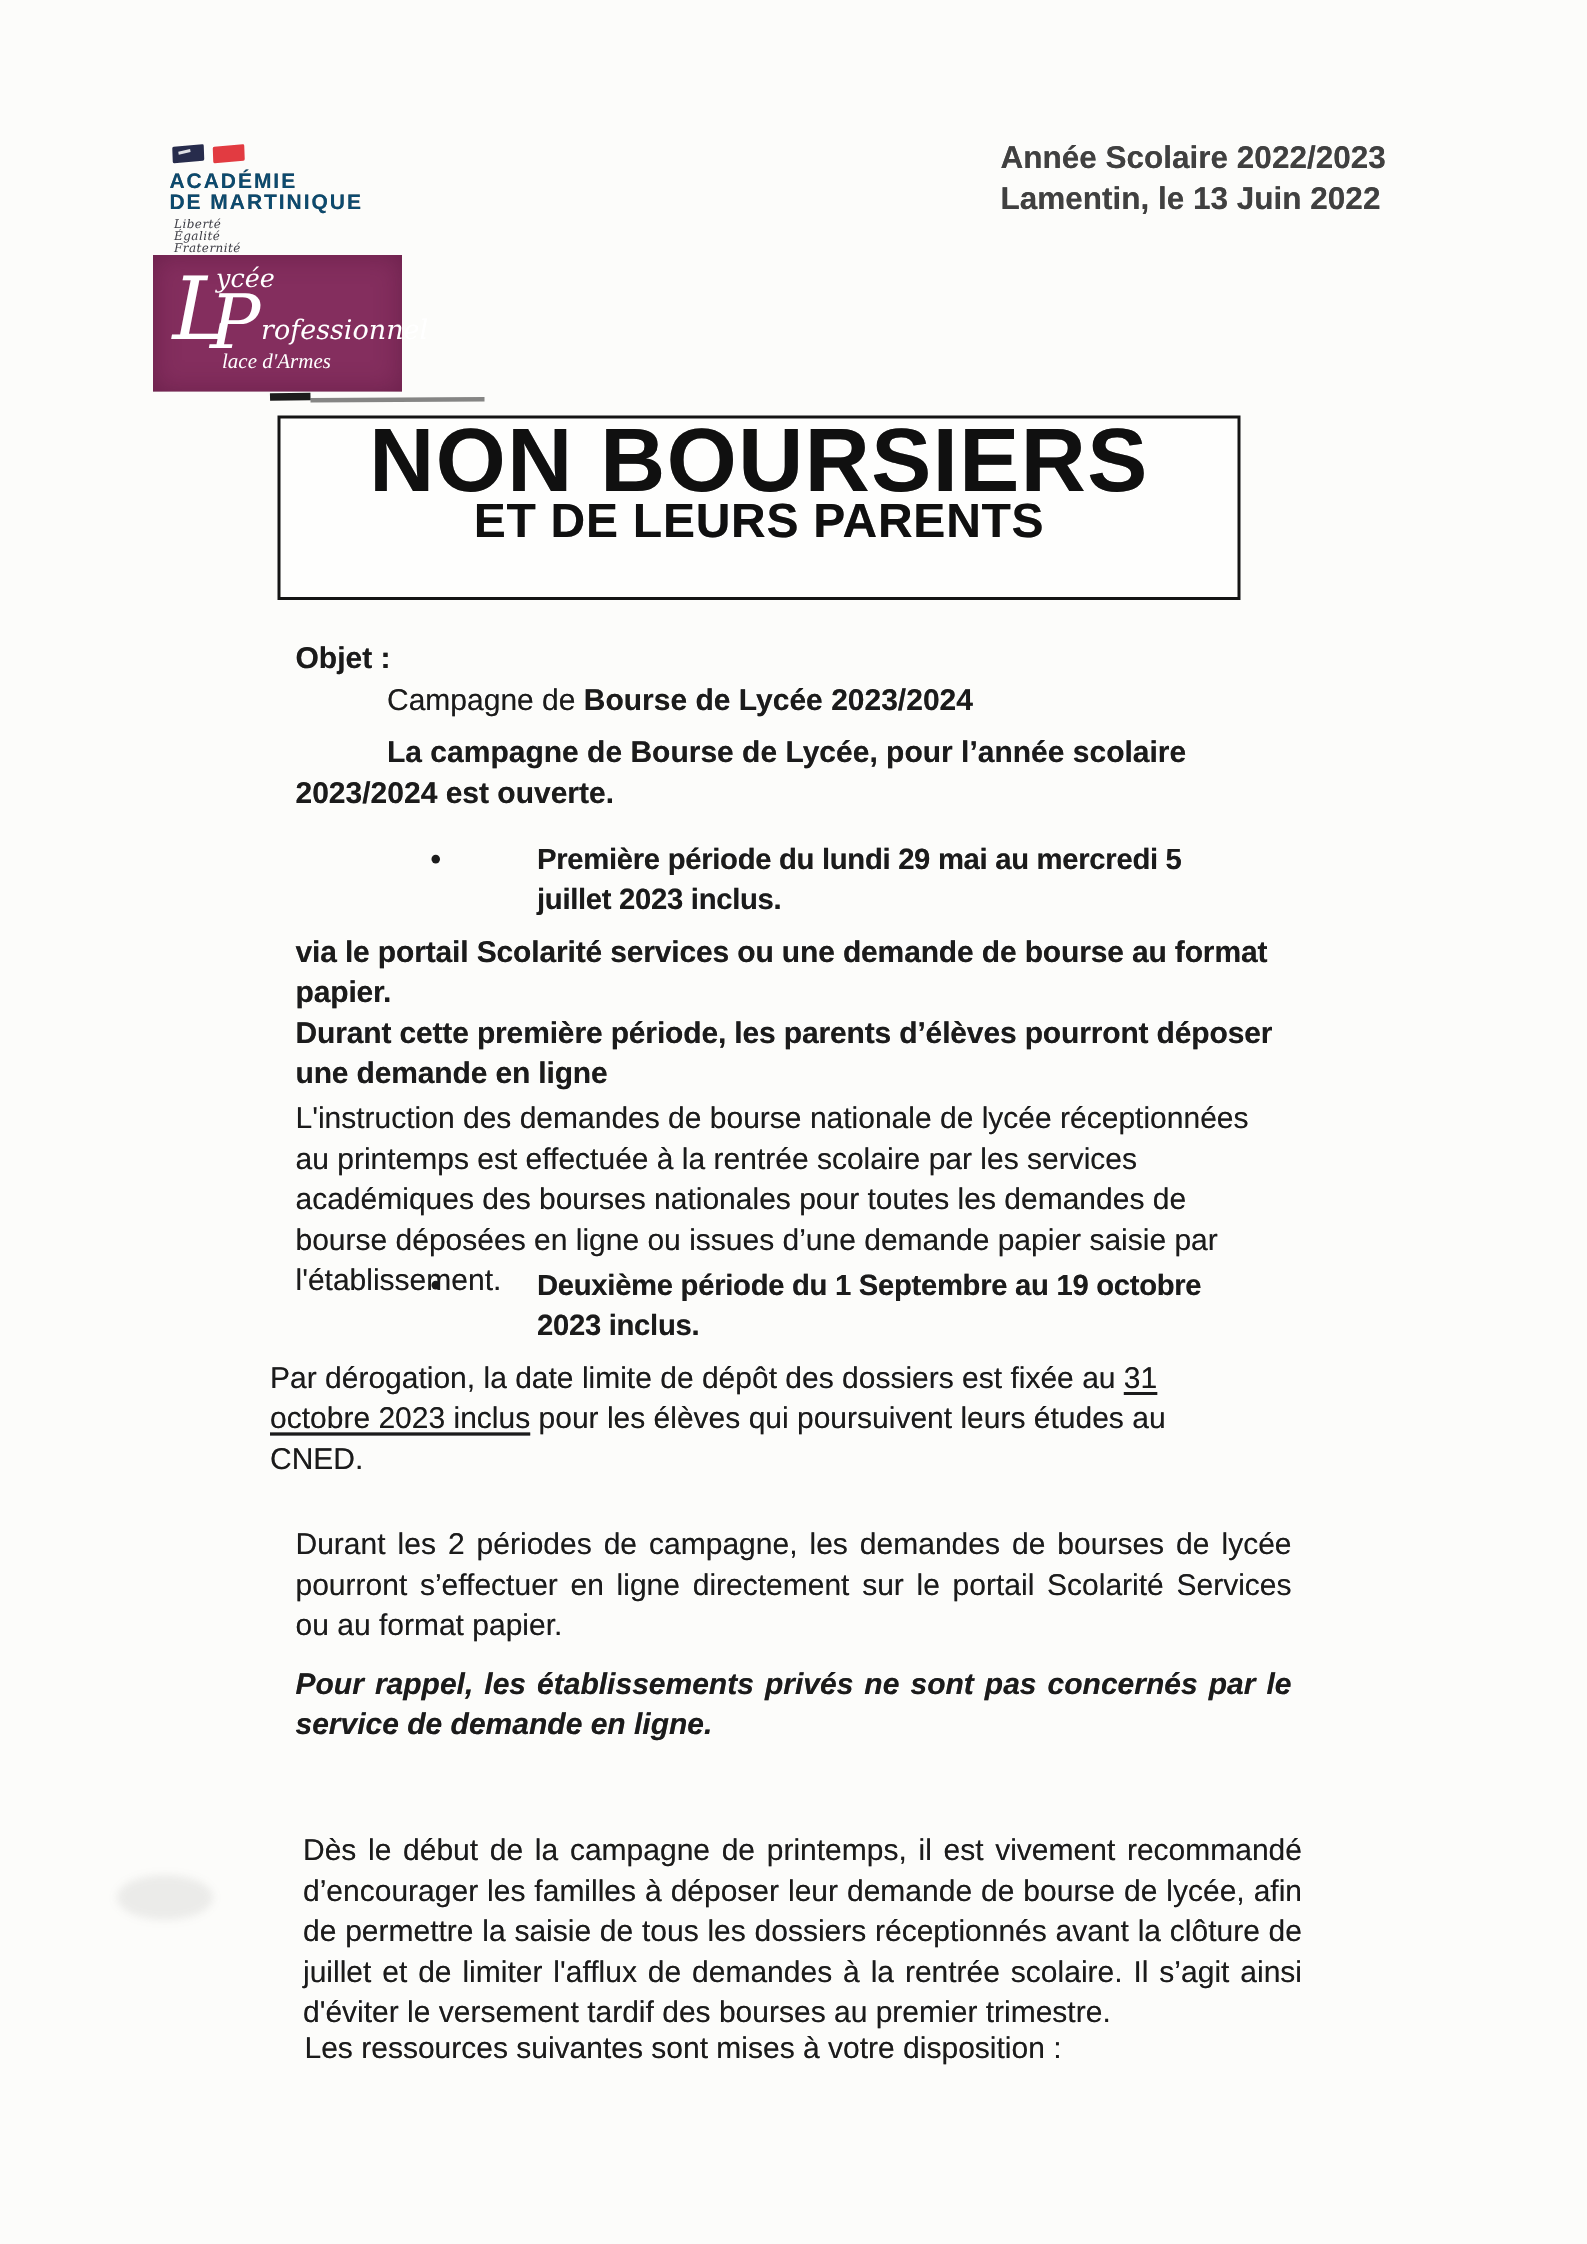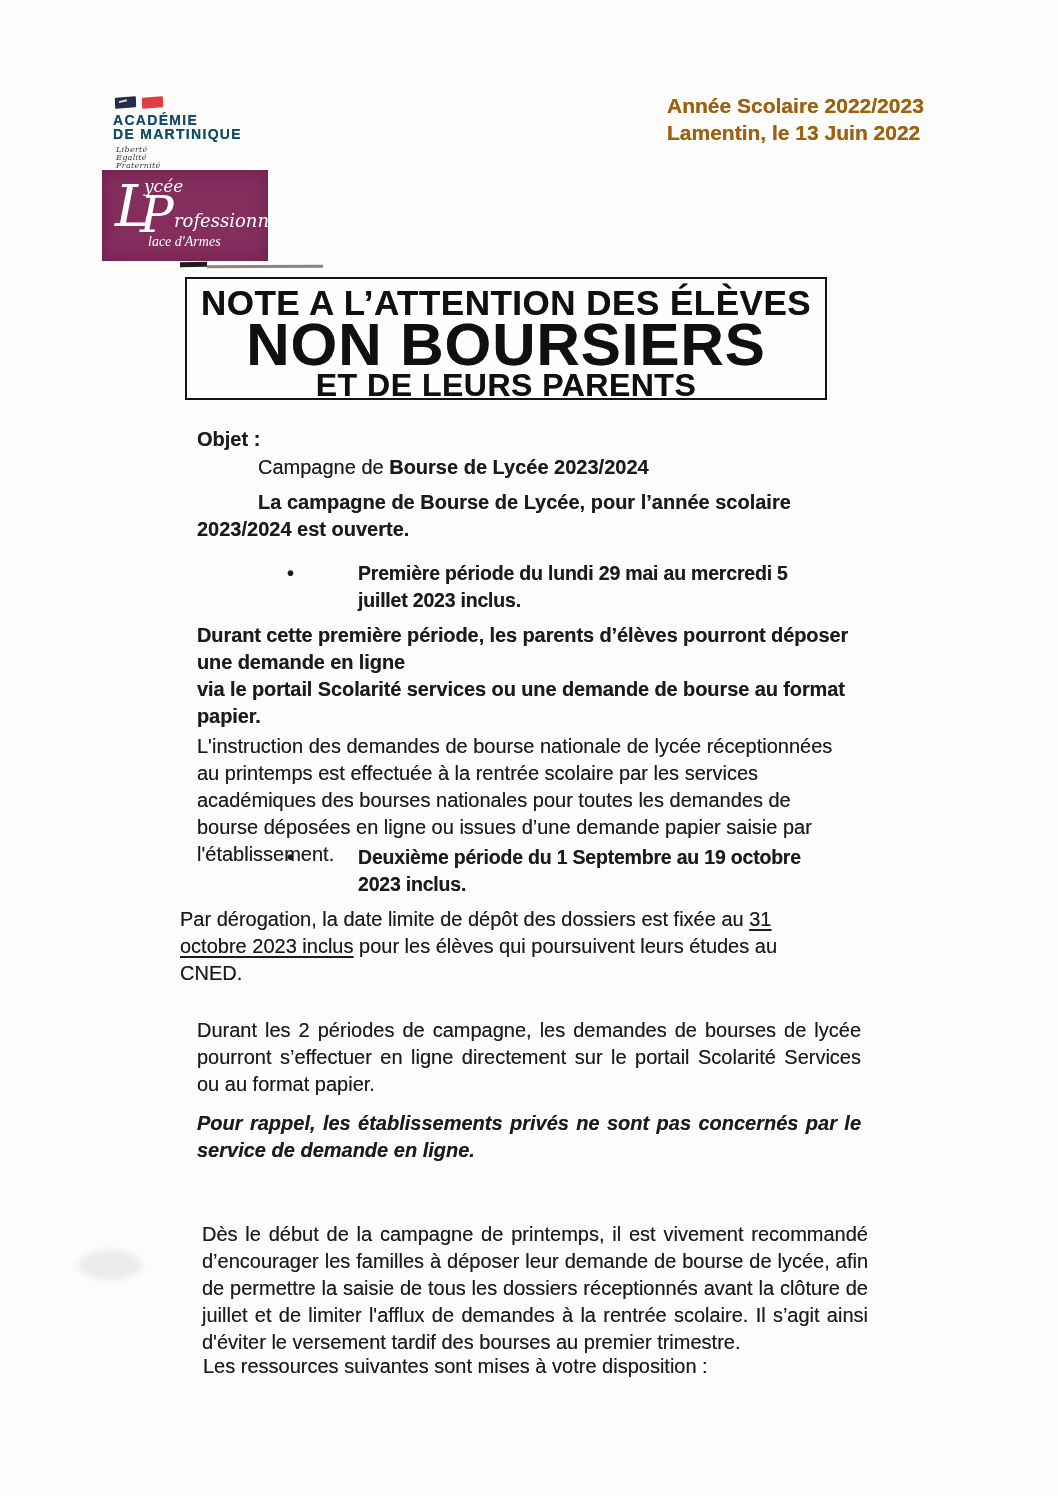--- a/index.html
+++ b/index.html
@@ -29,21 +29,21 @@
     color:#fff; font-family:"DejaVu Serif","Liberation Serif",serif; font-style:italic;
   }
   .school-box span { position:absolute; white-space:nowrap; }
   .m-l     { left:13px; top:2px;  font-size:58px; }
   .m-word1 { left:42px; top:6px;  font-size:17px; }
   .m-p     { left:38px; top:16px; font-size:50px; }
   .m-word2 { left:72px; top:40px; font-size:18px; }
   .m-word3 { left:46px; top:64px; font-size:14px;font-family:Liberation Serif, serif; }
 
   
-  .date-block { position:absolute; left:667px; top:92px; font-size:21px; line-height:27px; font-weight:700; color:#a16207; }
+  .date-block { position:absolute; left:667px; top:92px; font-size:21px; line-height:27px; font-weight:700; color:#404040; }
 
   
   .title-box {
     position:absolute; left:185px; top:277px; width:642px; height:123px;
     border:2.5px solid #141414; background:#fefefd; text-align:center; padding-top:5px;
     color:#101010;
   }
   .t1 { font-size:35px; line-height:38px; font-weight:700; letter-spacing:.5px; }
   .t2 { font-size:60px; line-height:45px; font-weight:700; letter-spacing:1px; }
   .t3 { font-size:32px; line-height:36px; font-weight:700; letter-spacing:.5px; }
@@ -104,41 +104,40 @@
 
   <div class="date-block scan">
     <div>Année Scolaire 2022/2023</div>
     <div>Lamentin, le 13 Juin 2022</div>
   </div>
 
   <div class="artifact-dash"></div>
   <div class="artifact-line"></div>
 
   <div class="title-box scan">
-    <div class="t1">NOTE A L’ATTENTION DES ÉLÈVES</div>
     <div class="t2">NON BOURSIERS</div>
     <div class="t3">ET DE LEURS PARENTS</div>
   </div>
 
   <div class="par objet-label scan">Objet :</div>
 
   <div class="par objet-line scan">
     <span>Campagne de </span><span class="b">Bourse de Lycée 2023/2024</span>
   </div>
 
   <div class="par p-intro scan">La campagne de Bourse de Lycée, pour l’année scolaire 2023/2024 est ouverte.</div>
 
   <div class="par bullet bullet-1">
     <span class="dot">•</span>
     <span class="txt scan">Première période du lundi 29 mai au mercredi 5 juillet 2023 inclus.</span>
   </div>
 
   <div class="par p-online scan">
+    <div>via le portail Scolarité services ou une demande de bourse au format papier.</div>
     <div>Durant cette première période, les parents d’élèves pourront déposer une demande en ligne</div>
-    <div>via le portail Scolarité services ou une demande de bourse au format papier.</div>
   </div>
 
   <div class="par p-instruction scan">L'instruction des demandes de bourse nationale de lycée réceptionnées au printemps est effectuée à la rentrée scolaire par les services académiques des bourses nationales pour toutes les demandes de bourse déposées en ligne ou issues d’une demande papier saisie par l'établissement.</div>
 
   <div class="par bullet bullet-2">
     <span class="dot">•</span>
     <span class="txt scan">Deuxième période du 1 Septembre au 19 octobre 2023 inclus.</span>
   </div>
 
   <div class="par p-derogation scan">

